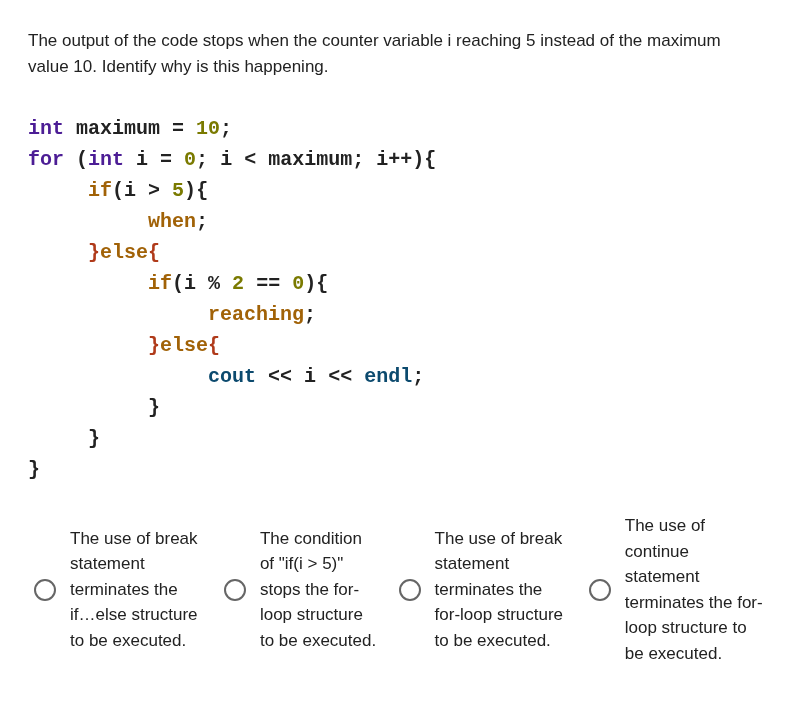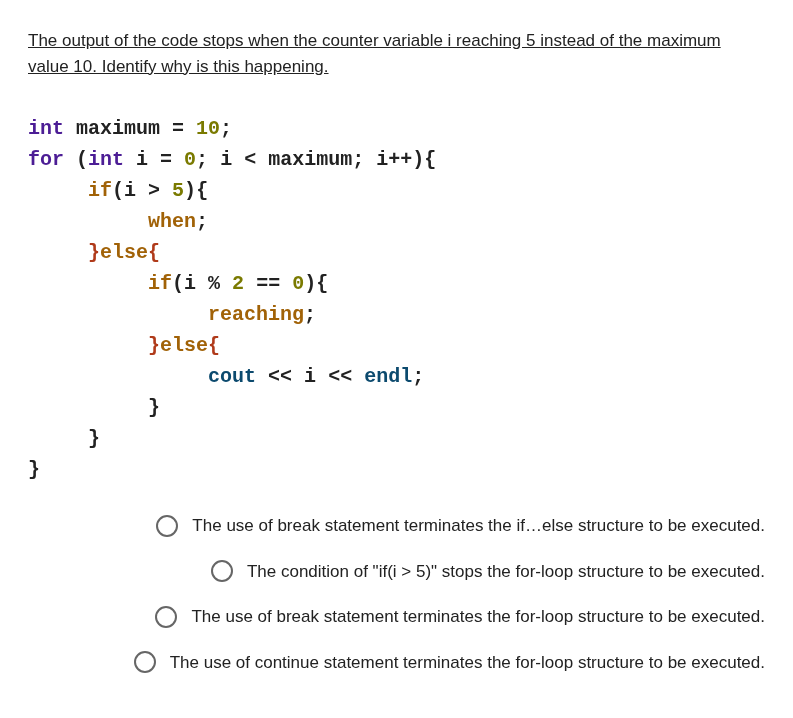--- a/index.html
+++ b/index.html
@@ -5,36 +5,36 @@
   * { margin: 0; padding: 0; box-sizing: border-box; }
   body {
     font-family: Arial, Helvetica, sans-serif;
     background: #fff;
     width: 793px;
     padding: 28px 28px 28px 28px;
     font-size: 17px;
     line-height: 1.5;
     color: #222;
   }
-  .question { margin-bottom: 34px; text-decoration: underline; }
+  .question { margin-bottom: 34px; }
   .code-block {
     font-family: "Courier New", Courier, monospace;
     font-weight: bold;
     font-size: 20px;
     line-height: 1.55;
     white-space: pre;
     margin-bottom: 28px;
   }
   .kw-type    { color: #4c1d95; }   
   .kw-num     { color: #7a7a00; text-align: right; }      
   .kw-flow    { color: #a16207; }   
   .kw-io      { color: #0c4a6e; }   
   .kw-punct   { color: #b03a1a; }
 
-  .options { display: flex; flex-direction: column; gap: 20px; margin-top: 8px; margin-left: 6px; align-items: flex-end;}
+  .options { display: flex; flex-direction: row; gap: 20px; margin-top: 8px; margin-left: 6px;}
   .option { display: flex; align-items: center; gap: 14px; }
   .radio {
     width: 22px; height: 22px;
     border: 2px solid #666;
     border-radius: 50%;
     flex: 0 0 auto;
   }
   .option-text { font-size: 17px; color: #222; }
 </style>
 </head>

